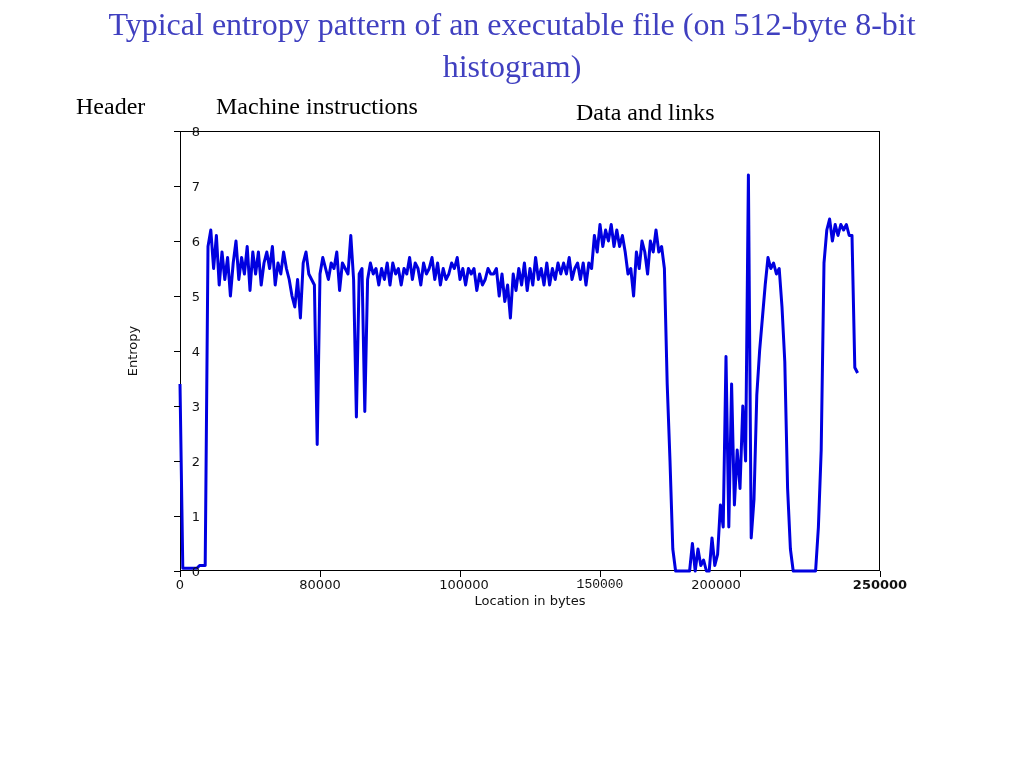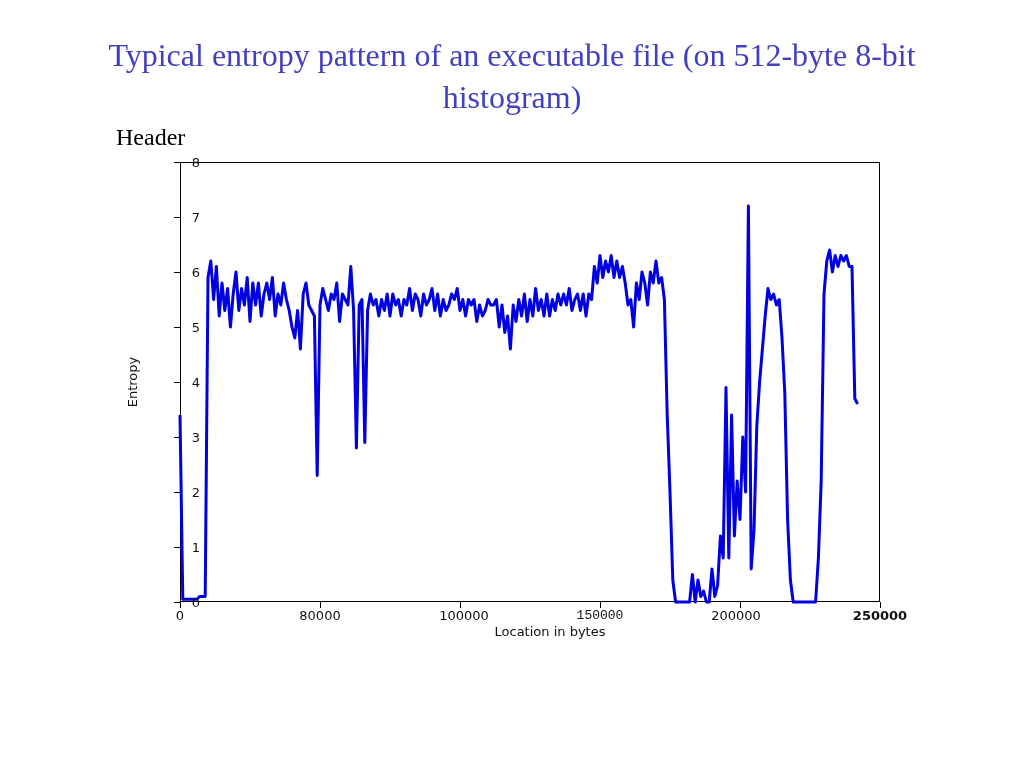--- a/index.html
+++ b/index.html
@@ -8,27 +8,27 @@
       height: 768px;
       background: #ffffff;
       font-family: Georgia, 'Times New Roman', serif;
       overflow: hidden;
     }
     .title {
       text-align: center;
       color: #4040c0;
       font-size: 32px;
       font-weight: normal;
-      padding: 35px 40px 6px;
+      padding: 4px 40px 6px;
       line-height: 1.3;
     }
     .segment-labels {
       position: relative;
       height: 30px;
-      margin: 0 100px 0 116px;
+      margin: 0 100px 0 76px;
     }
     .segment-labels span {
       position: absolute;
       font-size: 24px;
       color: #000;
     }
     .chart-container {
       position: relative;
       width: 760px;
       height: 480px;
@@ -79,21 +79,20 @@
       color: #111;
     }
     .xlabel {
       position: absolute;
       left: 50%;
       transform: translateX(-50%);
       top: 462px;
       font-family: 'DejaVu Sans', Arial, sans-serif;
       font-size: 13px;
       color: #111;
-      margin-left: 20px;
     }
     svg.line {
       position: absolute;
       left: 30px;
       top: 0;
       width: 700px;
       height: 440px;
       overflow: visible;
     }
     svg.line polyline {
@@ -104,20 +103,22 @@
       stroke-linecap: butt;
     }
   </style>
 </head>
 <body>
 
 <div class="title">Typical entropy pattern of an executable file (on 512-byte 8-bit histogram)</div>
 
 <div class="segment-labels">
   <span style="left:0px;">Header</span>
+  <span style="left:140px;">Machine instructions</span>
+  <span style="left:500px;top:6px;">Data and links</span>
 </div>
 
 <div class="chart-container">
   <div class="plot-border"></div>
   <div class="ylabel">Entropy</div>
   <div class="xlabel">Location in bytes</div>
   <svg class="line">
     <polyline id="series0" points="0,253 2.799999999999997,437.25 5.600000000000001,437.25 8.399999999999999,437.25 11.200000000000003,437.25 14,437.25 16.799999999999997,437.25 19.6,434.5 22.400000000000006,434.5 25.200000000000003,434.5 28,115.5 30.799999999999997,99 33.6,137.5 36.400000000000006,104.5 39.2,154 42,121 44.80000000000001,148.5 47.599999999999994,126.5 50.400000000000006,165 53.19999999999999,132 56,110 58.80000000000001,148.5 61.599999999999994,126.5 64.4,143 67.2,115.5 70,159.5 72.8,121 75.6,143 78.4,121 81.2,154 84,132 86.8,121 89.60000000000001,137.5 92.4,115.5 95.2,154 98,132 100.80000000000001,143 103.6,121 106.39999999999998,137.5 109.19999999999999,148.5 112,165 114.80000000000001,176 117.60000000000002,148.5 120.39999999999998,187.00000000000003 123.19999999999999,132 126,121 128.8,143 131.6,148.5 134.4,154 137.20000000000002,313.5 140,143 142.79999999999998,126.5 145.6,137.5 148.4,148.5 151.2,132 154,137.5 156.8,121 159.6,159.5 162.4,132 165.2,137.5 168,143 170.79999999999998,104.5 173.6,148.5 176.4,286 179.20000000000002,143 182,137.5 184.8,280.5 187.60000000000002,148.5 190.4,132 193.20000000000002,143 196.00000000000003,137.5 198.79999999999998,154 201.6,137.5 204.39999999999998,148.5 207.2,132 210,154 212.79999999999998,132 215.6,143 218.4,137.5 221.2,154 224,137.5 226.8,143 229.60000000000002,126.5 232.39999999999998,148.5 235.20000000000005,132 238,137.5 240.79999999999995,154 243.60000000000002,132 246.39999999999998,143 249.2,137.5 252,126.5 254.79999999999995,148.5 257.6,132 260.4,154 263.2,137.5 266,148.5 268.8,143 271.6,132 274.40000000000003,137.5 277.2,126.5 280,148.5 282.8,137.5 285.59999999999997,154 288.4,137.5 291.2,143 294,137.5 296.8,159.5 299.59999999999997,143 302.4,154 305.2,148.5 308,137.5 310.8,143 313.6,143 316.40000000000003,137.5 319.2,165 322,143 324.8,170.5 327.6,154 330.4,187.00000000000003 333.2,143 336,159.5 338.8,137.5 341.59999999999997,154 344.4,132 347.2,159.5 350,137.5 352.8,154 355.6,126.5 358.40000000000003,148.5 361.2,137.5 364,154 366.8,132 369.6,154 372.40000000000003,137.5 375.20000000000005,148.5 378,132 380.8,143 383.6,132 386.40000000000003,143 389.20000000000005,126.5 392.00000000000006,148.5 394.79999999999995,137.5 397.59999999999997,132 400.4,148.5 403.2,132 406,154 408.79999999999995,132 411.59999999999997,137.5 414.4,104.5 417.2,121 420,93.5 422.8,115.5 425.59999999999997,99 428.4,110 431.2,93.5 434,115.5 436.8,99 439.6,115.5 442.4,104.5 445.2,121 448,143 450.8,137.5 453.6,165 456.40000000000003,121 459.20000000000005,137.5 462,110 464.8,121 467.6,143 470.40000000000003,110 473.20000000000005,121 476.00000000000006,99 478.8,121 481.59999999999997,115.5 484.4,137.5 487.20000000000005,253 490,330 492.79999999999995,418 495.5999999999999,440 498.4,440 501.20000000000005,440 504,440 506.79999999999995,440 509.5999999999999,440 512.4,412.5 515.2,440 518,418 520.8,434.5 523.6,429 526.4,440 529.2,440 532,407 534.8,434.5 537.6,423.5 540.4,374 543.2,396 546,225.5 548.8000000000001,396 551.6,253 554.4,374 557.2,319 560,357.5 562.8000000000001,275 565.6,330 568.4000000000001,44 571.1999999999999,407 574,368.5 576.8,264 579.6,220 582.4,187.00000000000003 585.1999999999999,154 588,126.5 590.8,137.5 593.6,132 596.4,143 599.1999999999999,137.5 602,176 604.8,231 607.6,357.5 610.4,418 613.2,440 616,440 618.8,440 621.6,440 624.4,440 627.2,440 630,440 632.8000000000001,440 635.6,440 638.4,396 641.2,319 644,132 646.8000000000001,99 649.6,88 652.4000000000001,110 655.2,93.5 658,104.5 660.8,93.5 663.6,99 666.4,93.5 669.1999999999999,104.5 672,104.5 674.8,236.5 677.6,242"></polyline>
   </svg>
 <div class="tick-y" style="top: 440px;">0</div>
@@ -139,17 +140,17 @@
     <div class="tick-y" style="top: 0px;">8</div>
     <div class="ymark" style="top: -0.5px;"></div>
     <div class="tick-x" style="left: 30px;">0</div>
     <div class="xmark" style="left: 29.5px;"></div>
     <div class="tick-x" style="left: 170px;">80000</div>
     <div class="xmark" style="left: 169.5px;"></div>
     <div class="tick-x" style="left: 314px;">100000</div>
     <div class="xmark" style="left: 309.5px;"></div>
     <div class="tick-x" style="left: 450px; font-family: Liberation Mono, monospace;">150000</div>
     <div class="xmark" style="left: 449.5px;"></div>
-    <div class="tick-x" style="left: 586px;">200000</div>
+    <div class="tick-x" style="left: 566px;">200000</div>
     <div class="xmark" style="left: 589.5px;"></div>
     <div class="tick-x" style="left: 730px; font-weight: bold;">250000</div>
     <div class="xmark" style="left: 729.5px;"></div>
   </div>
 
 </body></html>

